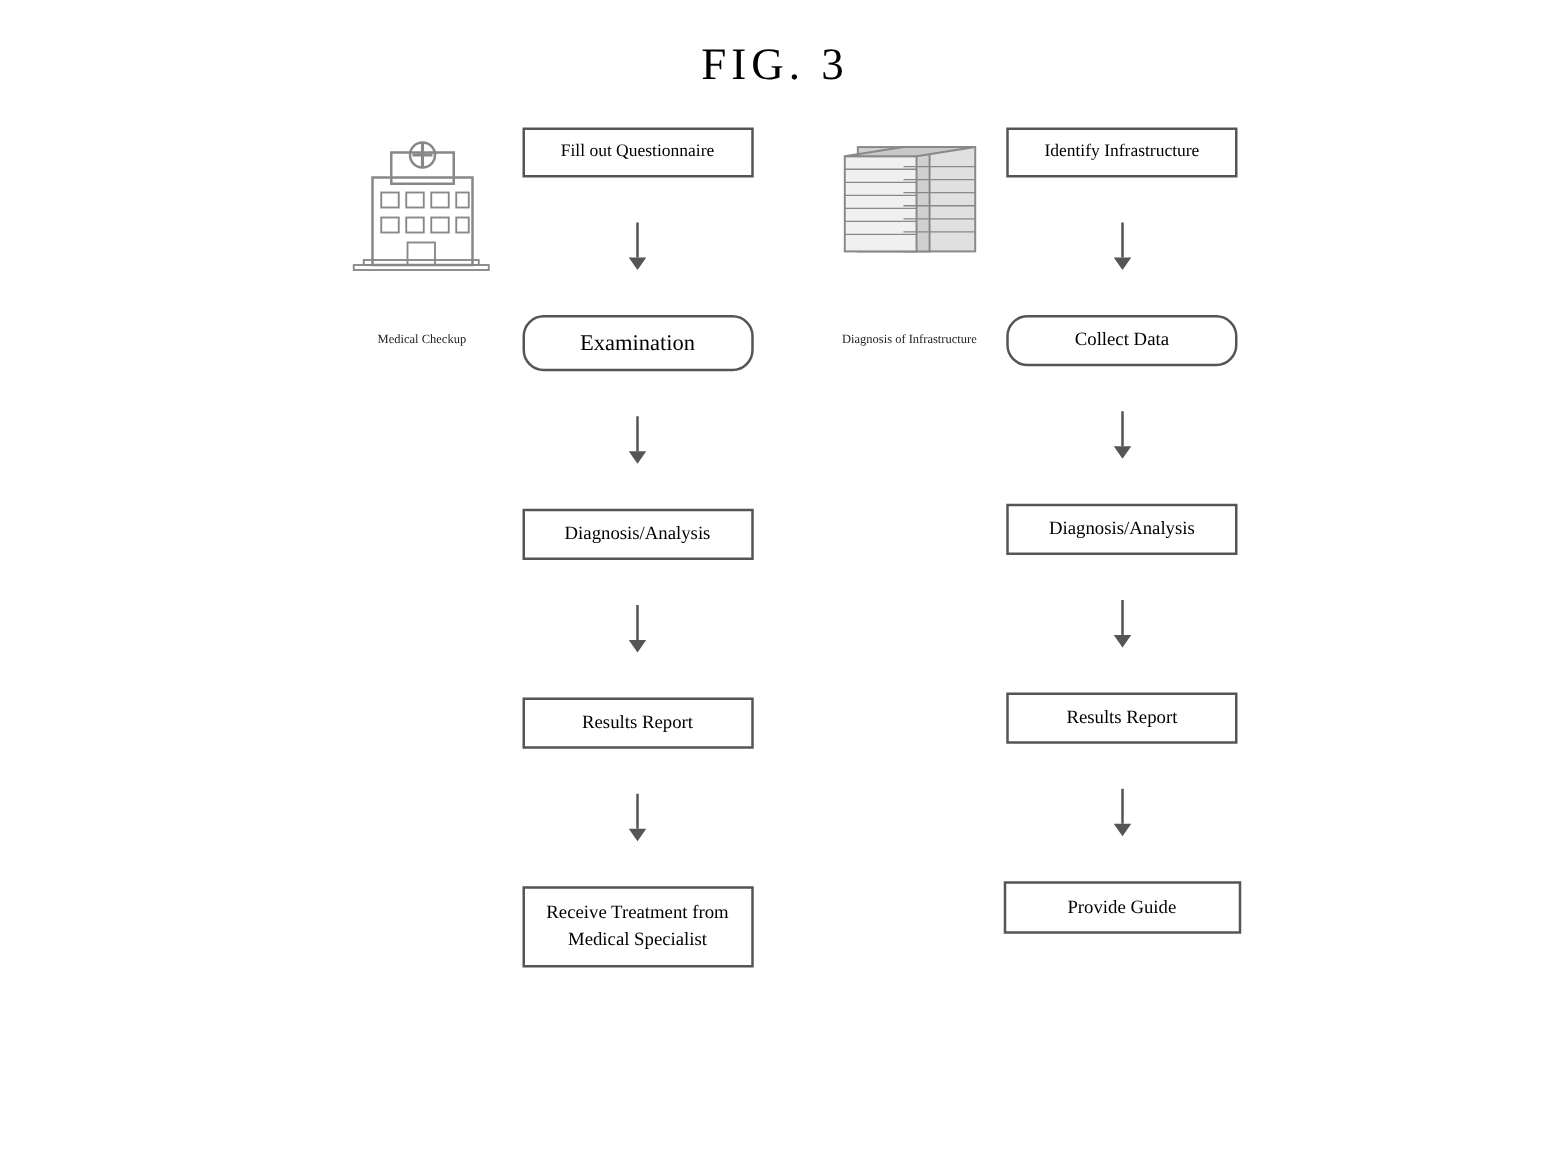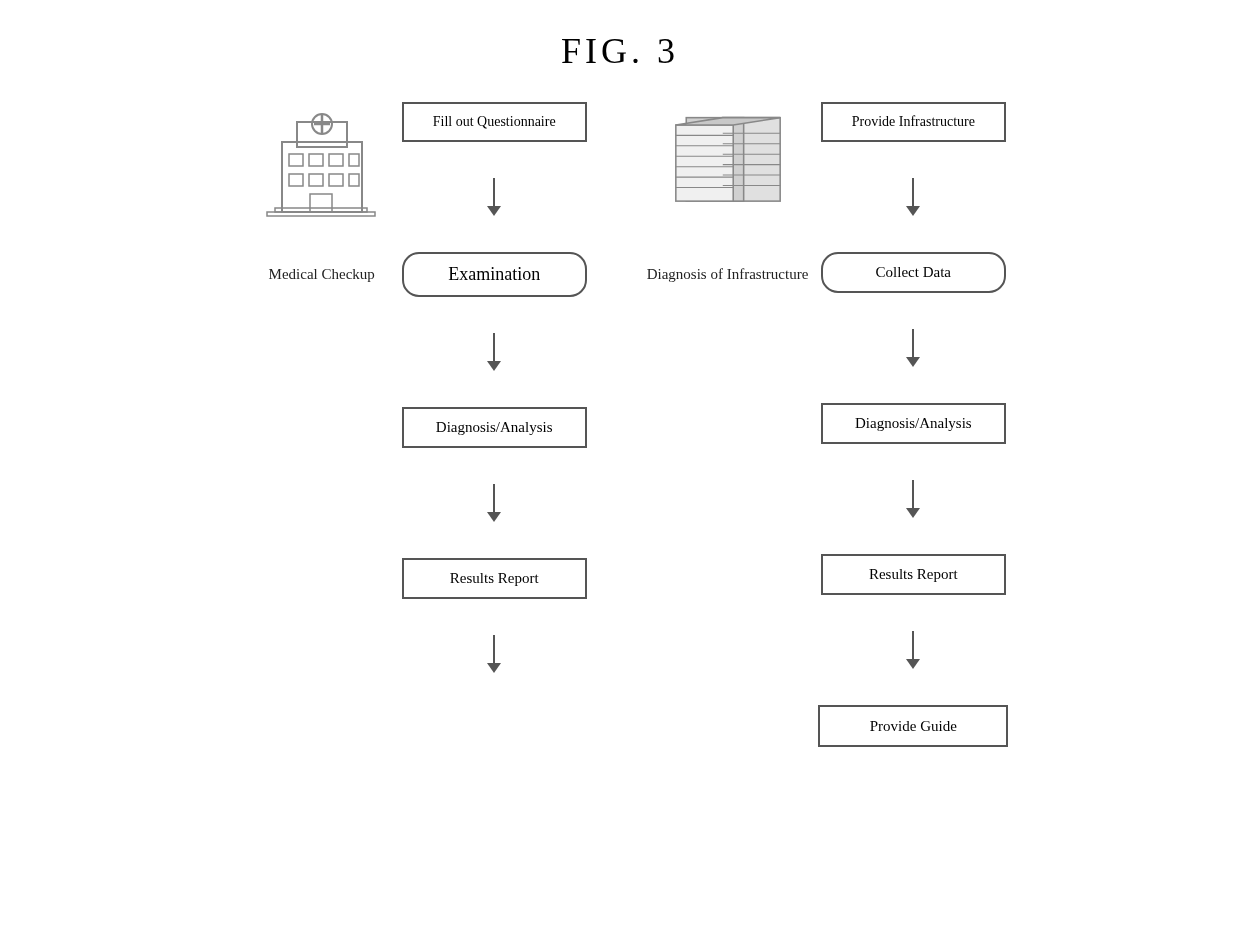--- a/index.html
+++ b/index.html
@@ -61,21 +61,21 @@
     }
 
     
     .server-icon {
       width: 130px;
       height: 120px;
       margin-bottom: 4px;
     }
 
     .col-label {
-      font-size: 15px;
+      font-size: 10px;
       text-align: center;
       margin-top: 4px;
       margin-bottom: 16px;
       color: #222;
     }
 
     .main-layout {
       display: flex;
       justify-content: center;
       padding-left: 20px;
@@ -154,20 +154,21 @@
       <div class="box" style="width:185px; font-size:15px;">Diagnosis/Analysis</div>
       <div class="arrow-down">
         <div class="arrow-line"></div>
         <div class="arrow-head"></div>
       </div>
       <div class="box" style="width:185px; font-size:15px;">Results Report</div>
       <div class="arrow-down">
         <div class="arrow-line"></div>
         <div class="arrow-head"></div>
       </div>
+      <div class="box" style="width:185px; font-size:15px; line-height:1.5;">Receive Treatment from Medical Specialist</div>
     </div>
   </div>
 
   <div class="right-side">
 
     <div class="flow-col" style="margin-top: 10px;">
       <svg class="server-icon" viewBox="0 0 120 115" xmlns="http://www.w3.org/2000/svg">
 
         <rect x="55" y="15" width="55" height="80" fill="#e0e0e0" stroke="#888" stroke-width="1.5"></rect>
 
@@ -188,21 +189,21 @@
         <line x1="55" y1="60" x2="110" y2="60" stroke="#888" stroke-width="1"></line>
         <line x1="55" y1="70" x2="110" y2="70" stroke="#888" stroke-width="1"></line>
         <line x1="55" y1="80" x2="110" y2="80" stroke="#888" stroke-width="1"></line>
 
         <polygon points="10,22 65,22 110,15 55,15" fill="#c8c8c8" stroke="#888" stroke-width="1.5"></polygon>
       </svg>
       <div class="col-label">Diagnosis of Infrastructure</div>
     </div>
 
     <div class="flow-col" style="margin-top: 10px;">
-      <div class="box" style="width:185px; font-size:14px;">Provide Infrastructure</div>
+      <div class="box" style="width:185px; font-size:14px;">Identify Infrastructure</div>
       <div class="arrow-down">
         <div class="arrow-line"></div>
         <div class="arrow-head"></div>
       </div>
       <div class="box" style="width:185px; font-size:15px;border-radius:17px;">Collect Data</div>
       <div class="arrow-down">
         <div class="arrow-line"></div>
         <div class="arrow-head"></div>
       </div>
       <div class="box" style="width:185px; font-size:15px;">Diagnosis/Analysis</div>

